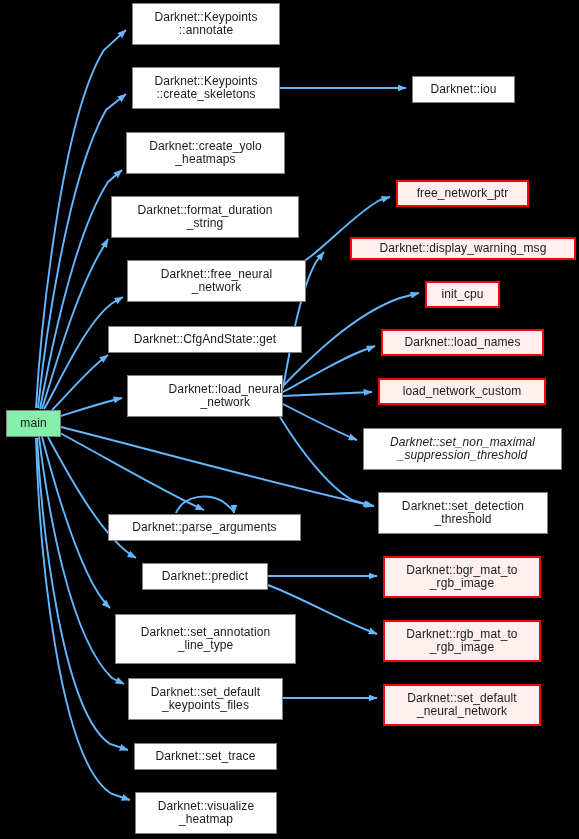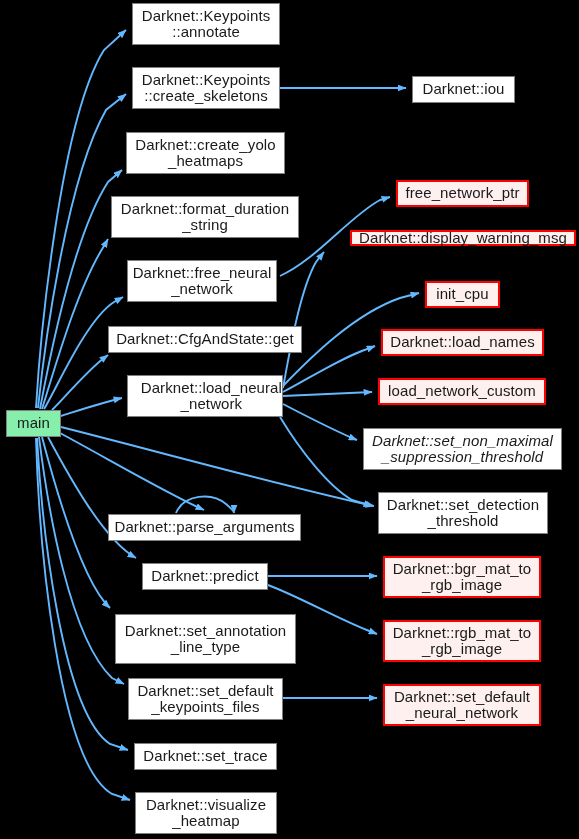--- a/index.html
+++ b/index.html
@@ -26,21 +26,21 @@
   .node-box {
     position: absolute;
     box-sizing: border-box;
     display: flex;
     align-items: center;
     justify-content: center;
     text-align: center;
     line-height: 1.08;
     white-space: pre-line;
     color: #1a1a1a;
-    font-size: 15px;
+    font-size: 12px;
     letter-spacing: 0.1px;
   }
   .node-plain {
     background: #ffffff;
     border: 1px solid #7f7f7f;
   }
   .node-red {
     background: #fff0f0;
     border: 2px solid #ff0000;
   }
@@ -93,22 +93,22 @@
       <div class="node-box node-plain" style="left: 132px; top: 3px; width: 148px; height: 42px;"><span>Darknet::Keypoints
 ::annotate</span></div>
       <div class="node-box node-plain" style="left: 132px; top: 67px; width: 148px; height: 42px;"><span>Darknet::Keypoints
 ::create_skeletons</span></div>
       <div class="node-box node-plain" style="left: 412px; top: 76px; width: 103px; height: 27px;"><span>Darknet::iou</span></div>
       <div class="node-box node-plain" style="left: 126px; top: 132px; width: 159px; height: 42px;"><span>Darknet::create_yolo
 _heatmaps</span></div>
       <div class="node-box node-plain" style="left: 111px; top: 196px; width: 188px; height: 42px;"><span>Darknet::format_duration
 _string</span></div>
       <div class="node-box node-red" style="left: 396px; top: 180px; width: 133px; height: 27px;"><span>free_network_ptr</span></div>
-      <div class="node-box node-red" style="left: 350px; top: 230px; width: 226px; height: 16px;"><span>Darknet::display_warning_msg</span></div>
-      <div class="node-box node-plain" style="left: 127px; top: 260px; width: 150px; height: 42px; text-align: center;"><span>Darknet::free_neural
+      <div class="node-box node-red" style="left: 350px; top: 237px; width: 226px; height: 23px;"><span>Darknet::display_warning_msg</span></div>
+      <div class="node-box node-plain" style="left: 127px; top: 260px; width: 179px; height: 42px; text-align: center;"><span>Darknet::free_neural
 _network</span></div>
       <div class="node-box node-red" style="left: 425px; top: 281px; width: 75px; height: 27px;"><span>init_cpu</span></div>
       <div class="node-box node-plain" style="left: 108px; top: 326px; width: 194px; height: 27px;"><span>Darknet::CfgAndState::get</span></div>
       <div class="node-box node-red" style="left: 381px; top: 329px; width: 163px; height: 27px;"><span>Darknet::load_names</span></div>
       <div class="node-box node-plain" style="left: 127px; top: 375px; width: 156px; height: 42px; justify-content: flex-end;"><span>Darknet::load_neural
 _network</span></div>
       <div class="node-box node-red" style="left: 378px; top: 378px; width: 168px; height: 27px;"><span>load_network_custom</span></div>
       <div class="node-box node-plain" style="left: 363px; top: 428px; width: 199px; height: 42px; font-style: italic;"><span>Darknet::set_non_maximal
 _suppression_threshold</span></div>
       <div class="node-box node-plain" style="left: 378px; top: 492px; width: 170px; height: 42px;"><span>Darknet::set_detection

